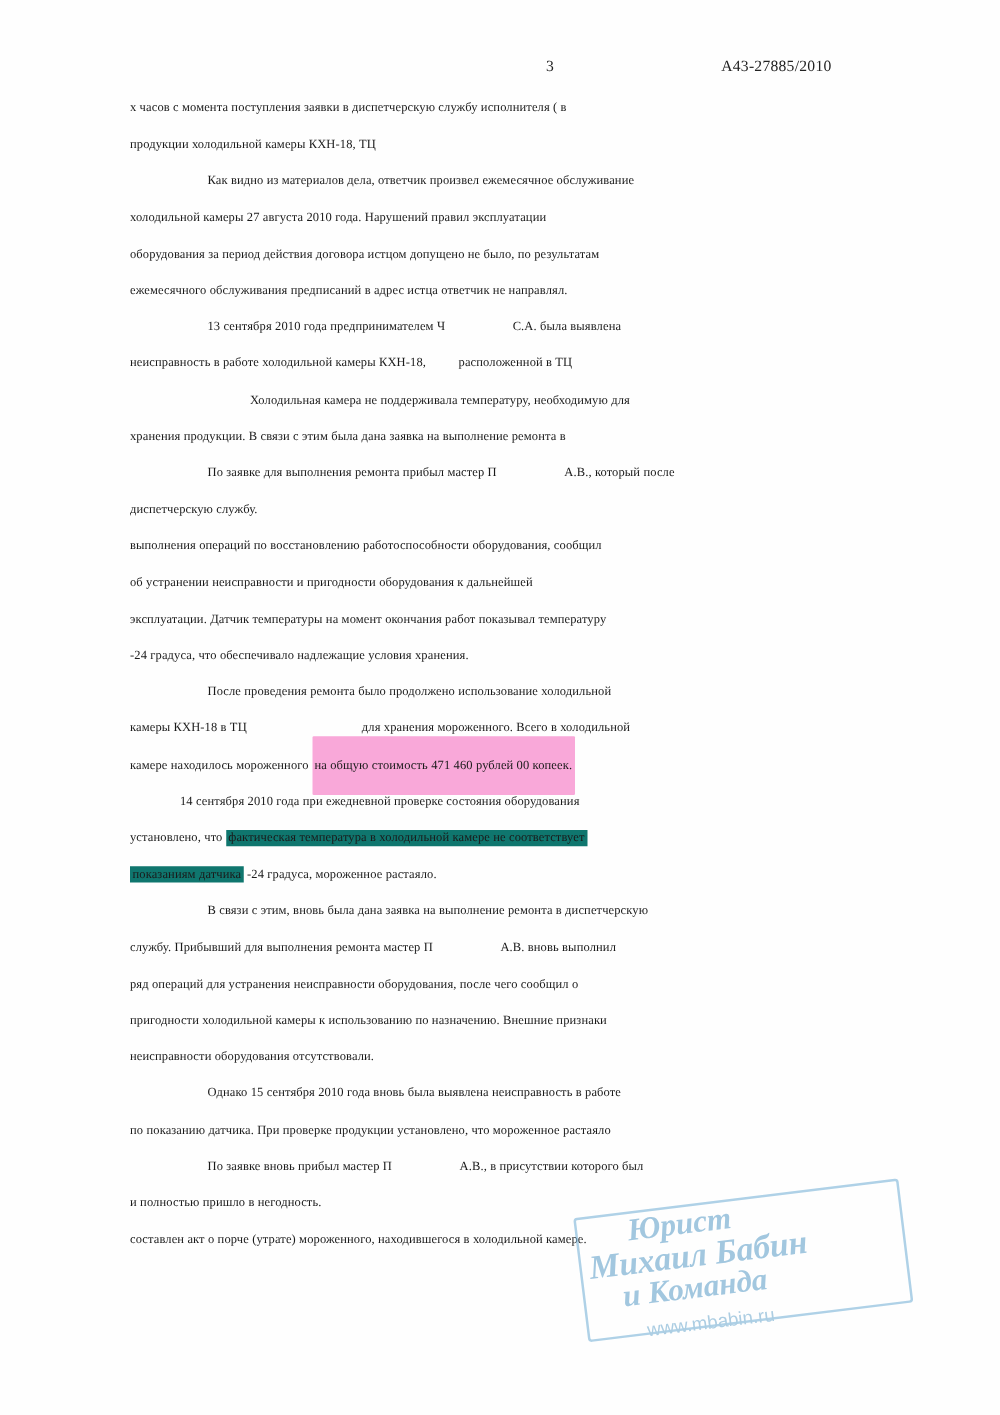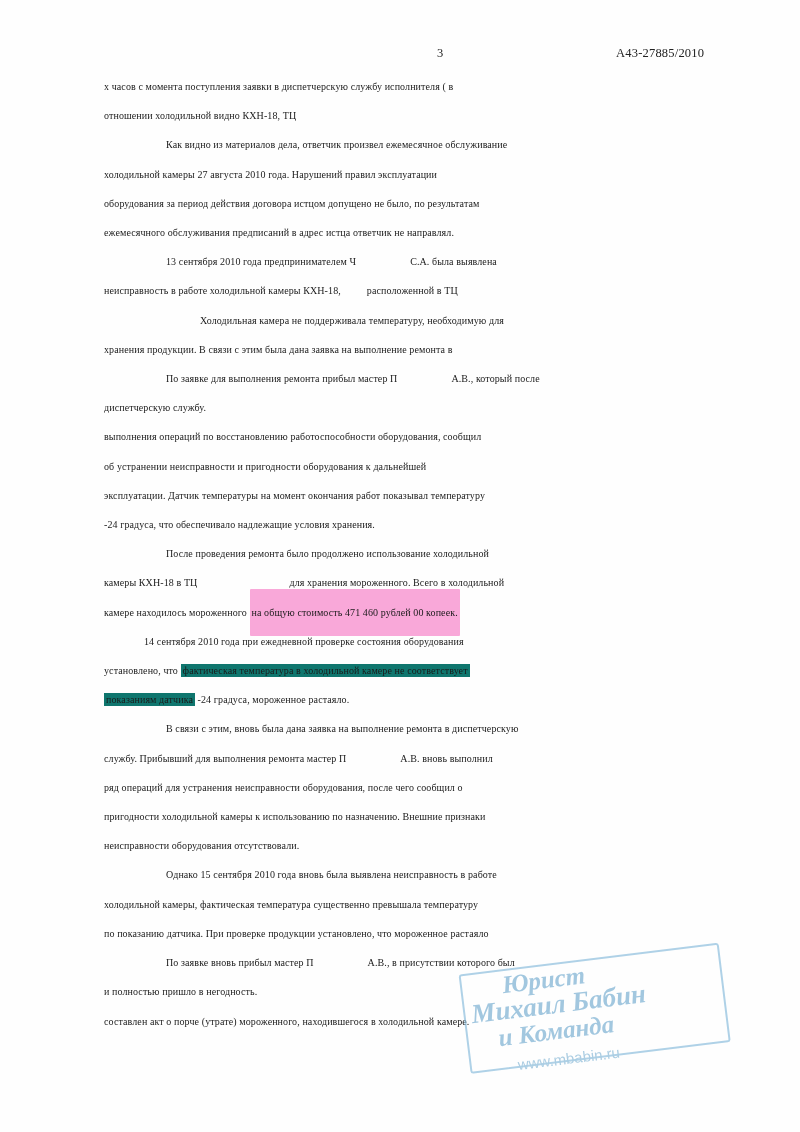--- a/index.html
+++ b/index.html
@@ -27,21 +27,21 @@
   }
   .page-number {
     position: absolute;
     left: 430px;
     top: 0;
     width: 20px;
     text-align: center;
   }
   .case-number {
     position: absolute;
-    left: 616px;
+    left: 577px;
     top: 0;
     font-size: 12.5px;
     letter-spacing: 0.2px;
   }
   .body {
     position: absolute;
     top: 72px;
     left: 104px;
     width: 620px;
   }
@@ -149,21 +149,21 @@
     <div class="page-number">3</div>
     <div class="case-number">А43-27885/2010</div>
   </div>
 
   <div class="body">
 
     <p class="para">
       <span>х часов с момента поступления заявки в диспетчерскую службу исполнителя ( в</span>
     </p>
     <p class="para">
-      <span>отношении холодильной видно КХН-18, ТЦ</span>
+      <span>продукции холодильной камеры КХН-18, ТЦ</span>
     </p>
 
     <p class="para indent">
       <span>Как видно из материалов дела, ответчик произвел ежемесячное обслуживание</span>
     </p>
     <p class="para">
       <span>холодильной камеры 27 августа 2010 года. Нарушений правил эксплуатации</span>
     </p>
     <p class="para">
       <span>оборудования за период действия договора истцом допущено не было, по результатам</span>
@@ -239,23 +239,20 @@
     </p>
     <p class="para">
       <span>пригодности холодильной камеры к использованию по назначению. Внешние признаки</span>
     </p>
     <p class="para">
       <span>неисправности оборудования отсутствовали.</span>
     </p>
 
     <p class="para indent">
       <span>Однако 15 сентября 2010 года  вновь была выявлена неисправность в работе</span>
-    </p>
-    <p class="para">
-      <span>холодильной камеры, фактическая температура существенно превышала температуру</span>
     </p>
     <p class="para">
       <span>по показанию датчика. При проверке продукции установлено, что мороженное растаяло</span>
     </p>
     <p class="para indent">
       <span>По заявке вновь прибыл мастер П</span><span class="gap"></span><span>А.В., в присутствии которого был</span>
     </p>
 
     <p class="para">
       <span>и полностью пришло в негодность.</span>

